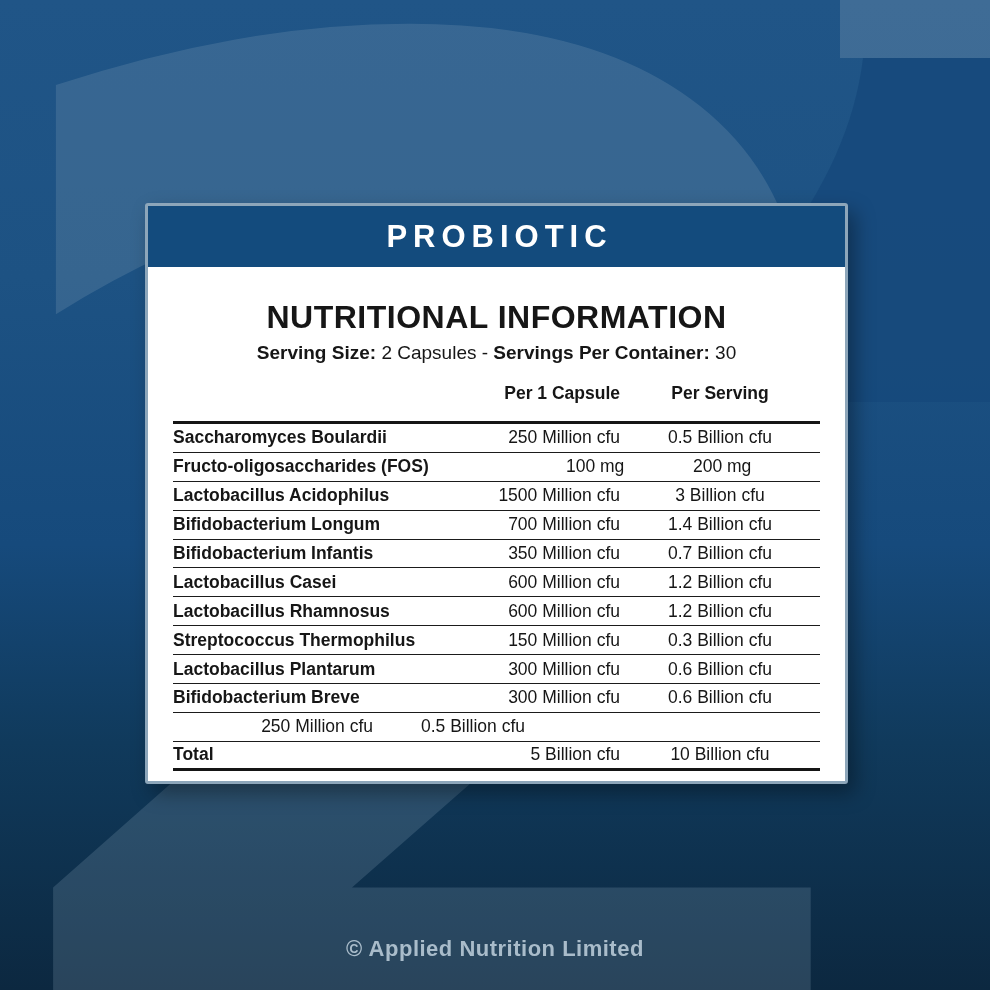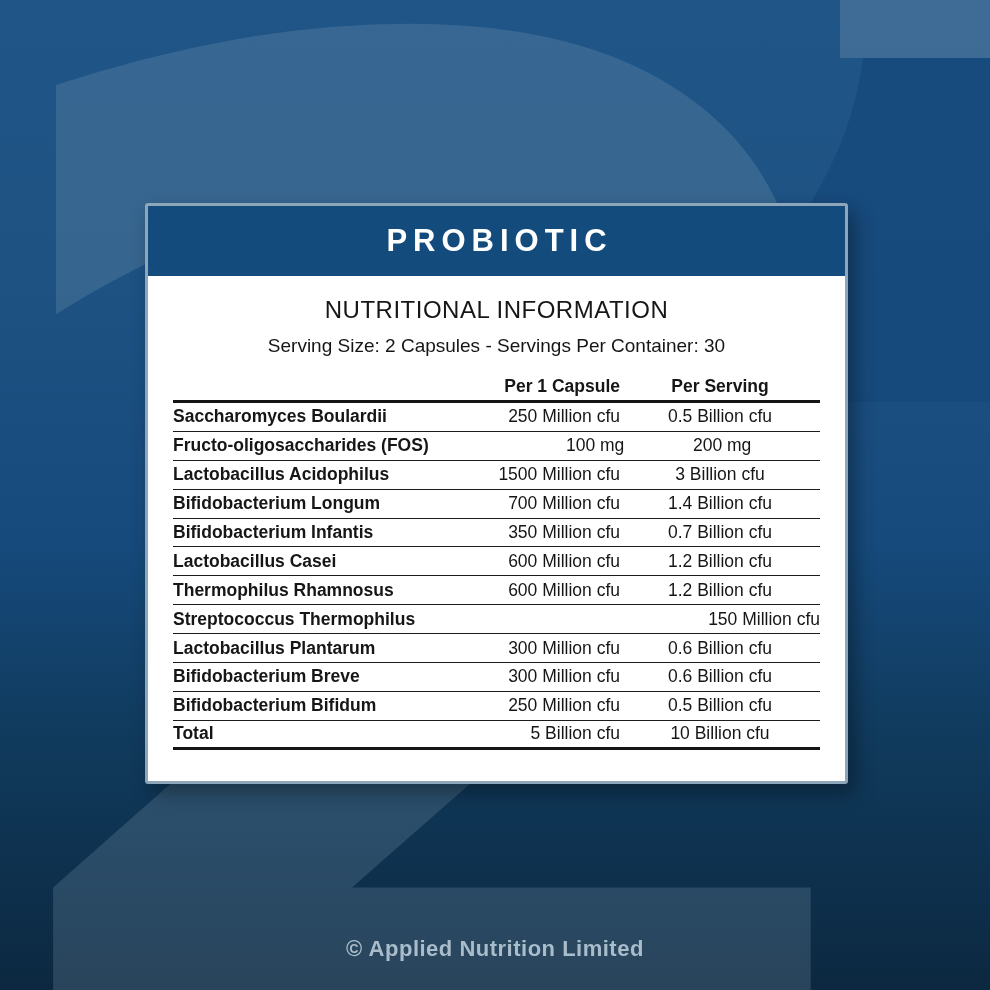--- a/index.html
+++ b/index.html
@@ -19,41 +19,41 @@
   .bg-art .wm{fill:var(--watermark);opacity:.22;font-family:"DejaVu Sans",sans-serif;font-weight:bold;}
   .bg-art .corner{fill:var(--corner-shape);opacity:.85;}
   .bg-art .corner-light{fill:var(--watermark);opacity:.28;}
 
   .card{
     position:absolute;left:145px;top:203px;width:703px;height:581px;
     background:var(--card-bg);border:3px solid var(--card-border);border-radius:3px;
     box-shadow:7px 9px 20px rgba(0,0,0,.35);
   }
   .card-header{
-    height:70px;background:var(--header-bg);
+    height:61px;background:var(--header-bg);
     display:flex;align-items:center;justify-content:center;
   }
   .card-title{
     color:var(--title-text);font-size:31px;font-weight:700;
     letter-spacing:6px;padding-left:6px;white-space:nowrap;
   }
   .card-body{padding:0 25px;}
   .nutri-title{
-    margin-top:20px;text-align:center;font-size:24px;font-weight:400;
+    margin-top:36px;text-align:center;font-size:32px;font-weight:700;
     letter-spacing:.5px;line-height:28px;white-space:nowrap;
   }
   .serving-line{
     margin-top:10px;text-align:center;font-size:19px;line-height:24px;white-space:nowrap;
   }
-  .serving-line .b{font-weight:400;}
+  .serving-line .b{font-weight:700;}
 
   .table{margin-top:17px;font-size:17.5px;}
   .thead{
     display:flex;font-weight:700;line-height:22px;
-    padding-bottom:3px;border-bottom:3px solid var(--rule);white-space:nowrap;
+    padding-bottom:17px;border-bottom:3px solid var(--rule);white-space:nowrap;
   }
   .trow{
     display:flex;align-items:center;height:28.9px;
     border-bottom:1.6px solid #1b1b1b;white-space:nowrap;
   }
   .trow:last-child{border-bottom:3px solid var(--rule);}
   .c1{flex:1;text-align:left;font-weight:bold;}
   .c2{width:200px;text-align:right;}
   .c3{width:200px;text-align:center;}
 
@@ -121,44 +121,44 @@
     <span class="c3">0.7 Billion cfu</span>
   </div>
 
   <div class="trow">
     <span class="c1">Lactobacillus Casei</span>
     <span class="c2">600 Million cfu</span>
     <span class="c3">1.2 Billion cfu</span>
   </div>
 
   <div class="trow">
-    <span class="c1">Thermophilus Rhamnosus</span>
+    <span class="c1">Lactobacillus Rhamnosus</span>
     <span class="c2">600 Million cfu</span>
     <span class="c3">1.2 Billion cfu</span>
   </div>
 
   <div class="trow">
     <span class="c1">Streptococcus Thermophilus</span>
     <span class="c2">150 Million cfu</span>
+    <span class="c3">0.3 Billion cfu</span>
   </div>
 
   <div class="trow">
     <span class="c1">Lactobacillus Plantarum</span>
     <span class="c2">300 Million cfu</span>
     <span class="c3">0.6 Billion cfu</span>
   </div>
 
   <div class="trow">
     <span class="c1">Bifidobacterium Breve</span>
     <span class="c2">300 Million cfu</span>
     <span class="c3">0.6 Billion cfu</span>
   </div>
 
   <div class="trow">
-    <span class="c1">Bifidobacterium Bifidum</span>
     <span class="c2">250 Million cfu</span>
     <span class="c3">0.5 Billion cfu</span>
   </div>
 
   <div class="trow">
     <span class="c1">Total</span>
     <span class="c2">5 Billion cfu</span>
     <span class="c3">10 Billion cfu</span>
   </div>
 </div>

